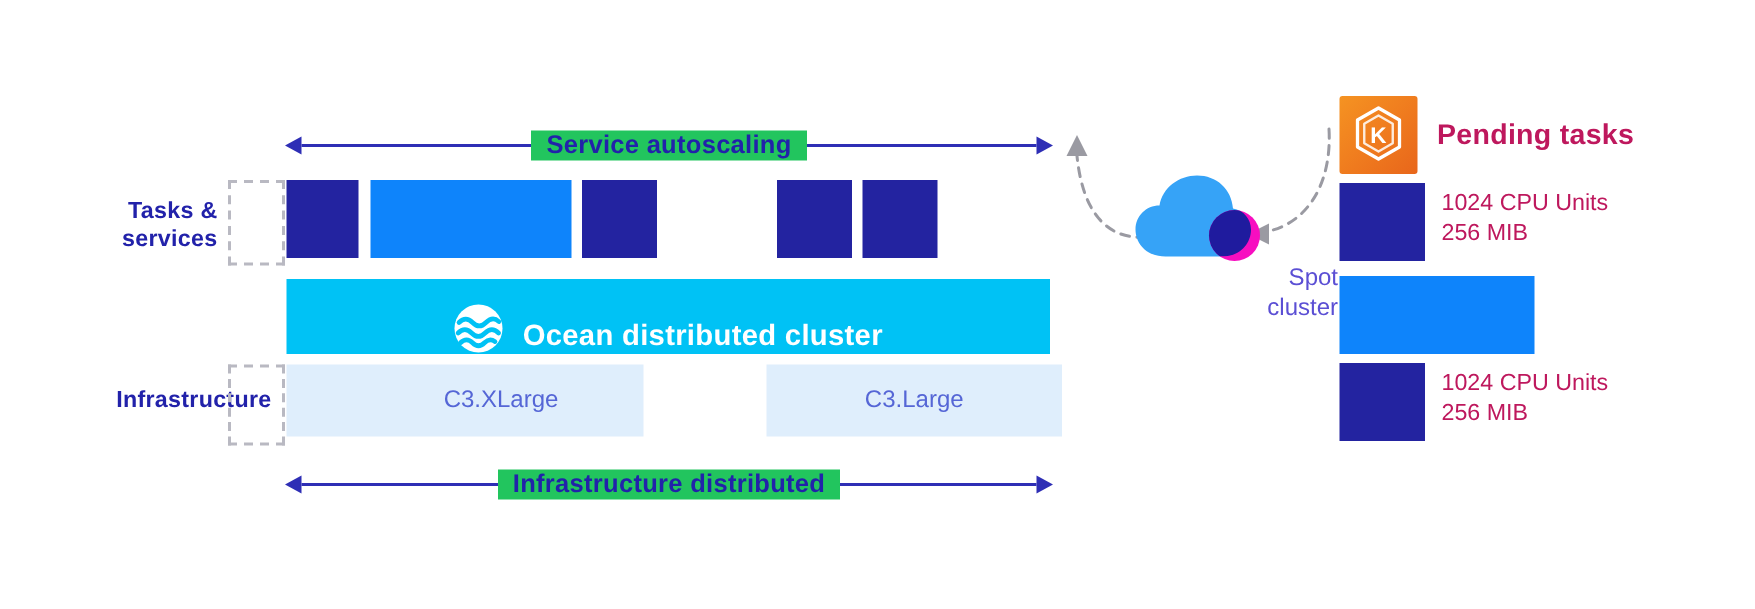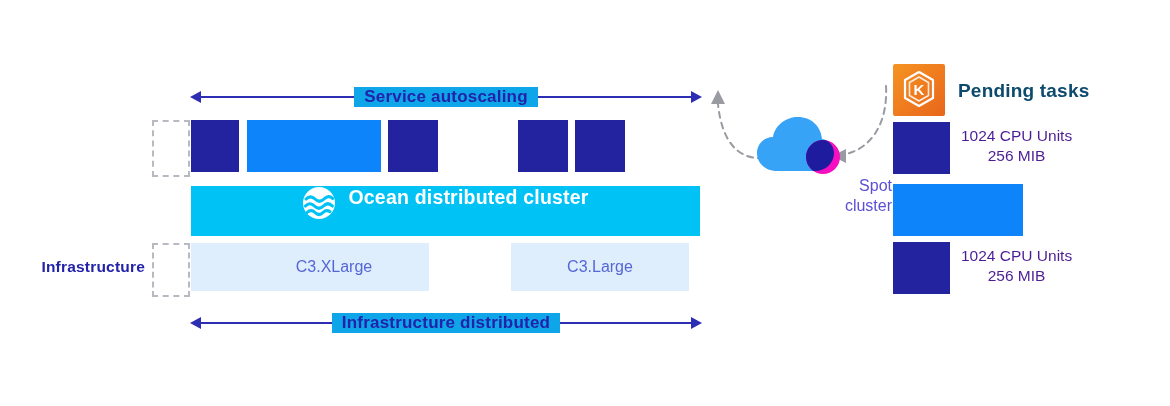--- a/index.html
+++ b/index.html
@@ -33,21 +33,21 @@
     background: transparent;
   }
 
   
   .axis-label {
     font-weight: bold;
     color: #2222aa;
     font-size: 17px;
     letter-spacing: .2px;
     white-space: nowrap;
-    background: #0ea5e9;
+    background: #22c55e;
     padding: 0 10px;
   }
   .arrow-row { display: flex; align-items: center; }
   .arrow-line {
     flex: 1 1 auto;
     height: 2px;
     background: #2e2eb5;
   }
   .arrow-head-l, .arrow-head-r {
     width: 0; height: 0;
@@ -60,21 +60,21 @@
 
   
   .task-block { position: absolute; top: 0; }
   .navy { background: #2323a0; }
   .brightblue { background: #0e84fb; }
 
   
   .ocean-bar {
     background: #00c2f5;
     display: flex;
-    align-items: flex-start;
+    align-items: flex-end;
     justify-content: center;
   }
   .ocean-text {
     color: #ffffff;
     font-size: 19.5px;
     font-weight: bold;
     letter-spacing: .2px;
     margin-left: 12px;
   }
 
@@ -94,52 +94,55 @@
   .spot-caption {
     color: #5b4fd4;
     font-size: 16px;
     text-align: center;
     line-height: 20px;
   }
 
   
   .pending-title {
     font-weight: bold;
-    color: #0c4a6e;
+    color: #be185d;
     font-size: 19px;
     letter-spacing: .2px;
   }
   .k8s-tile {
     background: linear-gradient(135deg, #f59322 0%, #ef7a1e 55%, #e8661b 100%);
     border-radius: 2px;
   }
   .pending-row { position: absolute; }
   .pending-swatch { position: absolute; top: 0; left: 0; }
   .pending-text {
     position: absolute;
-    color: #4c1d95;
+    color: #be185d;
     font-size: 15.5px;
     line-height: 20px;
     white-space: nowrap;
-    text-align: center;
   }
 </style>
 </head>
 <body>
 
 <div id="stage">
 
   <div class="abs arrow-row" style="left:190px; top:88px; width:512px; height:18px;">
     <span class="arrow-head-l"></span>
     <span class="arrow-line"></span>
     <span class="axis-label">Service autoscaling</span>
     <span class="arrow-line"></span>
     <span class="arrow-head-r"></span>
   </div>
 
+  <div class="abs side-label" style="left:30px; top:131px; width:115px;">
+    <div>Tasks &amp;</div>
+    <div>services</div>
+  </div>
   <div class="abs dashed-bracket" style="left:152px; top:120px; width:34px; height:53px;"></div>
 
   <div class="abs" style="left:0px; top:120px; height:52px; width:1170px;">
     <div class="task-block navy" style="left:191px; width:48px;  height:52px;"></div>
     <div class="task-block brightblue" style="left:247px; width:134px; height:52px;"></div>
     <div class="task-block navy" style="left:388px; width:50px;  height:52px;"></div>
     <div class="task-block navy" style="left:518px; width:50px;  height:52px;"></div>
     <div class="task-block navy" style="left:575px; width:50px;  height:52px;"></div>
   </div>
 
@@ -148,30 +151,30 @@
       <svg width="34" height="34" viewBox="0 0 34 34" aria-hidden="true">
         <circle cx="17" cy="17" r="16" fill="#ffffff"></circle>
         <path d="M4 13 q4.5 -4.5 9 0 q4.5 4.5 9 0 q4.5 -4.5 8.6 -0.6" stroke="#00c2f5" stroke-width="3.1" fill="none" stroke-linecap="round"></path>
         <path d="M3.4 20 q4.5 -4.5 9 0 q4.5 4.5 9 0 q4.5 -4.5 9 0" stroke="#00c2f5" stroke-width="3.1" fill="none" stroke-linecap="round"></path>
         <path d="M5 26.5 q4 -4 8 0 q4 4 8 0 q3.4 -3.4 7 -0.8" stroke="#00c2f5" stroke-width="3.1" fill="none" stroke-linecap="round"></path>
       </svg>
     </span>
     <span class="ocean-text">Ocean distributed cluster</span>
   </div>
 
-  <div class="abs side-label" style="left:0px; top:257px; width:145px;">
+  <div class="abs side-label" style="left:0px; top:257px; width:145px;padding-left:36px;">
     <span>Infrastructure</span>
   </div>
   <div class="abs dashed-bracket" style="left:152px; top:243px; width:34px; height:50px;"></div>
 
   <div class="abs" style="left:0px; top:243px; height:48px; width:1170px;">
     <div class="infra-box" style="left:191px; width:190px; height:48px;padding-left:48px;">
       <span>C3.XLarge</span>
     </div>
-    <div class="infra-box" style="left:511px; width:178px; height:48px;">
+    <div class="infra-box" style="left:511px; width:197px; height:48px;">
       <span>C3.Large</span>
     </div>
   </div>
 
   <div class="abs arrow-row" style="left:190px; top:314px; width:512px; height:18px;">
     <span class="arrow-head-l"></span>
     <span class="arrow-line"></span>
     <span class="axis-label">Infrastructure distributed</span>
     <span class="arrow-line"></span>
     <span class="arrow-head-r"></span>

